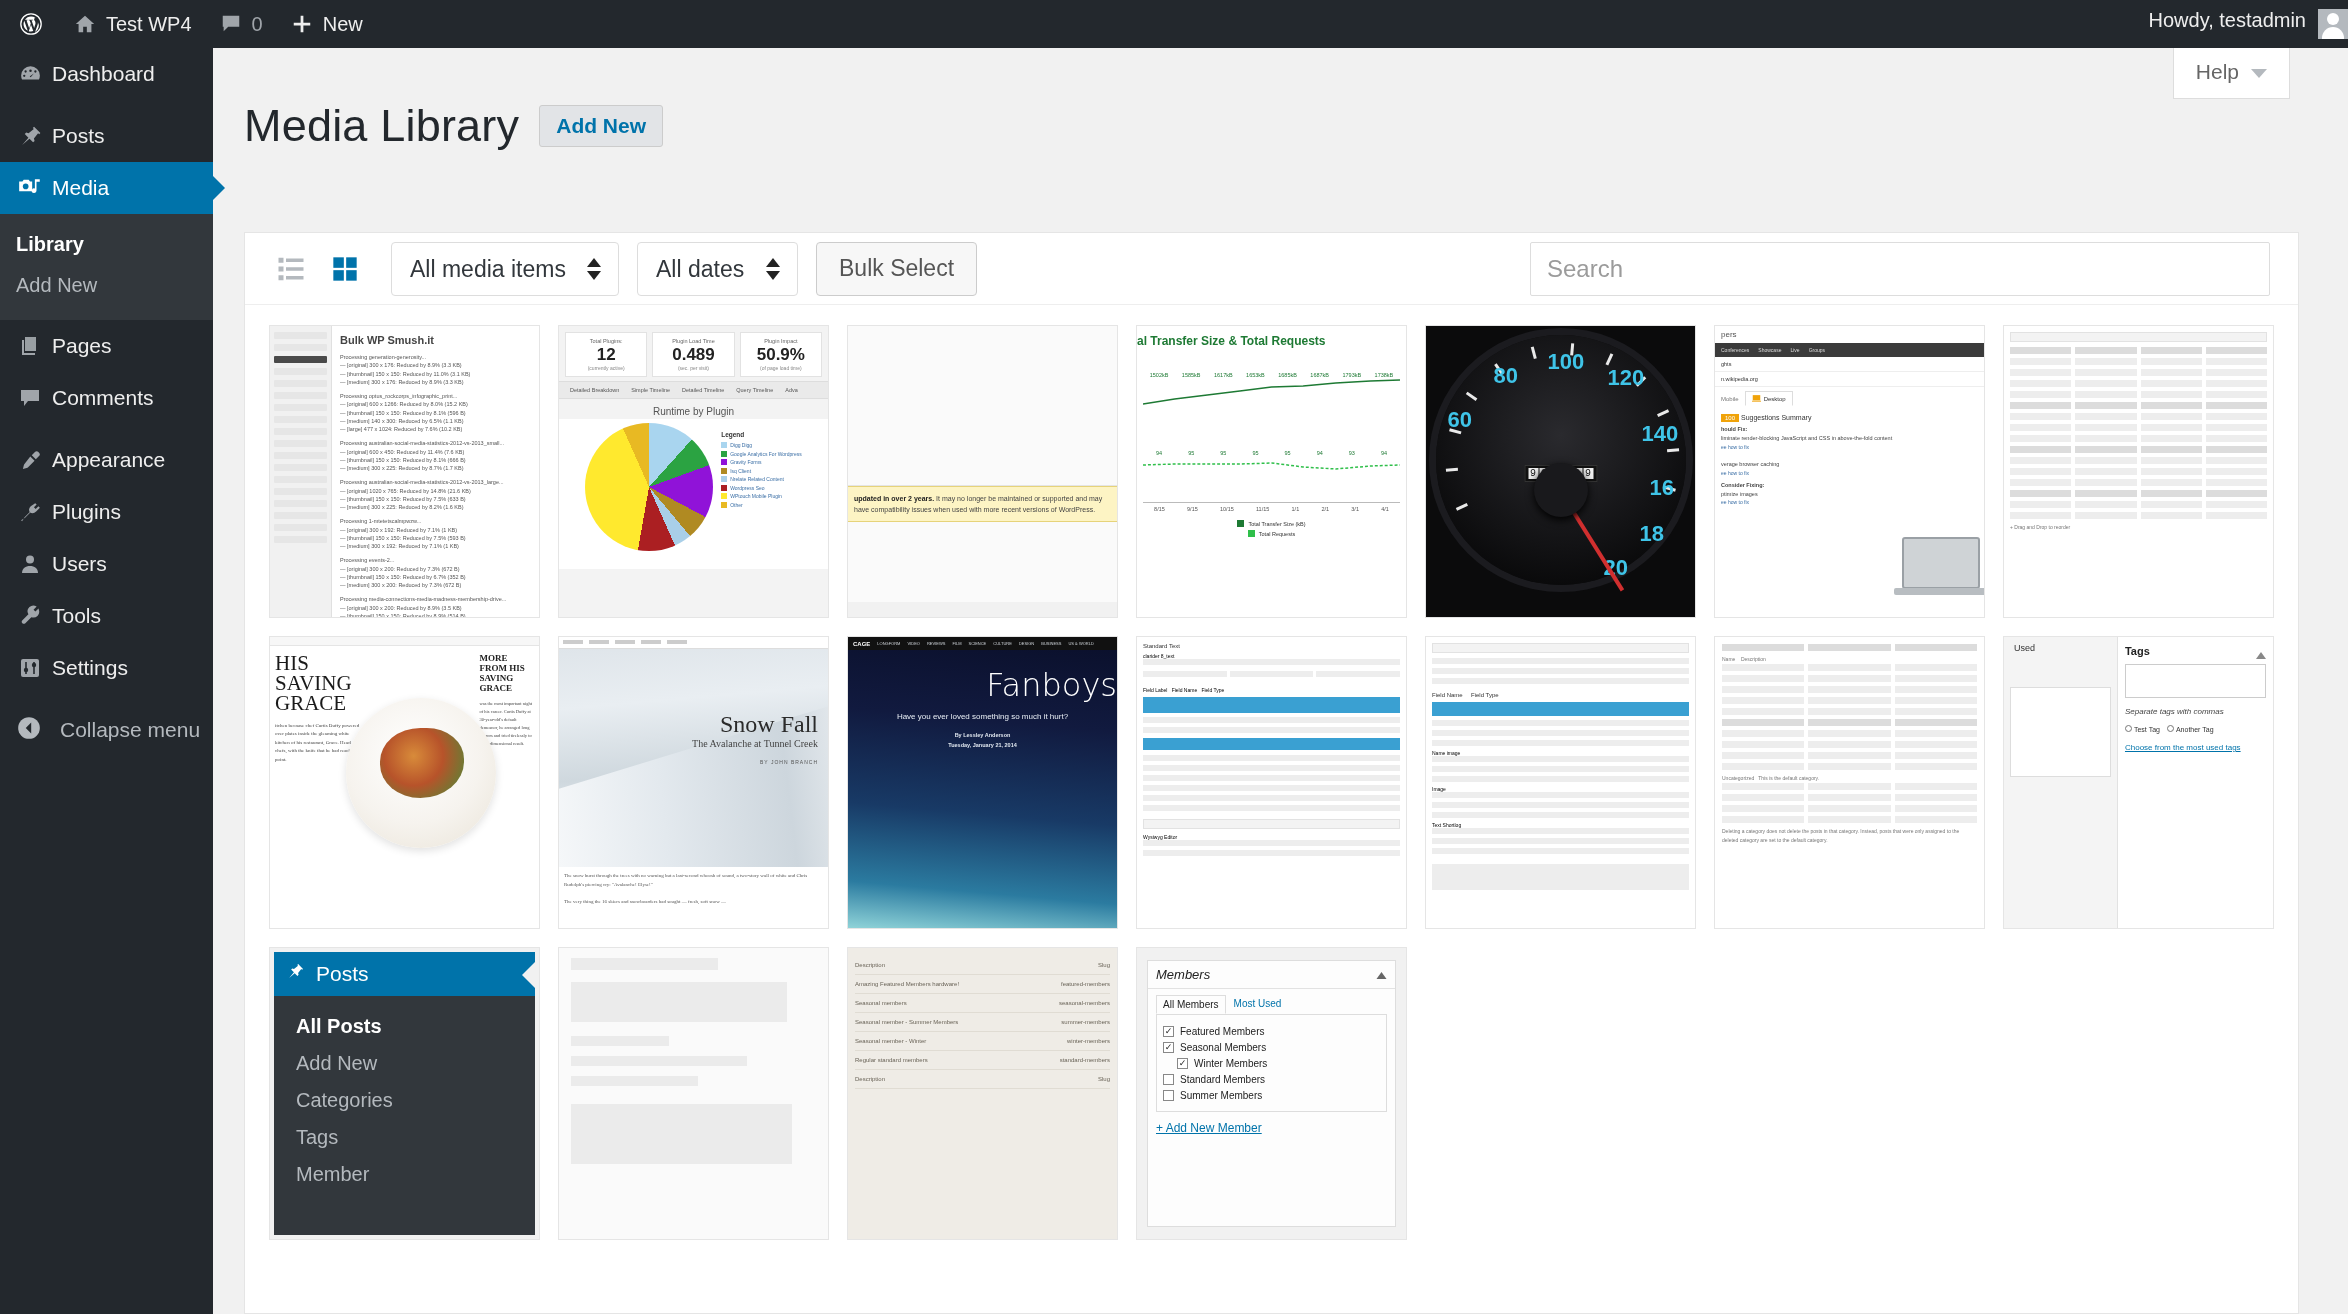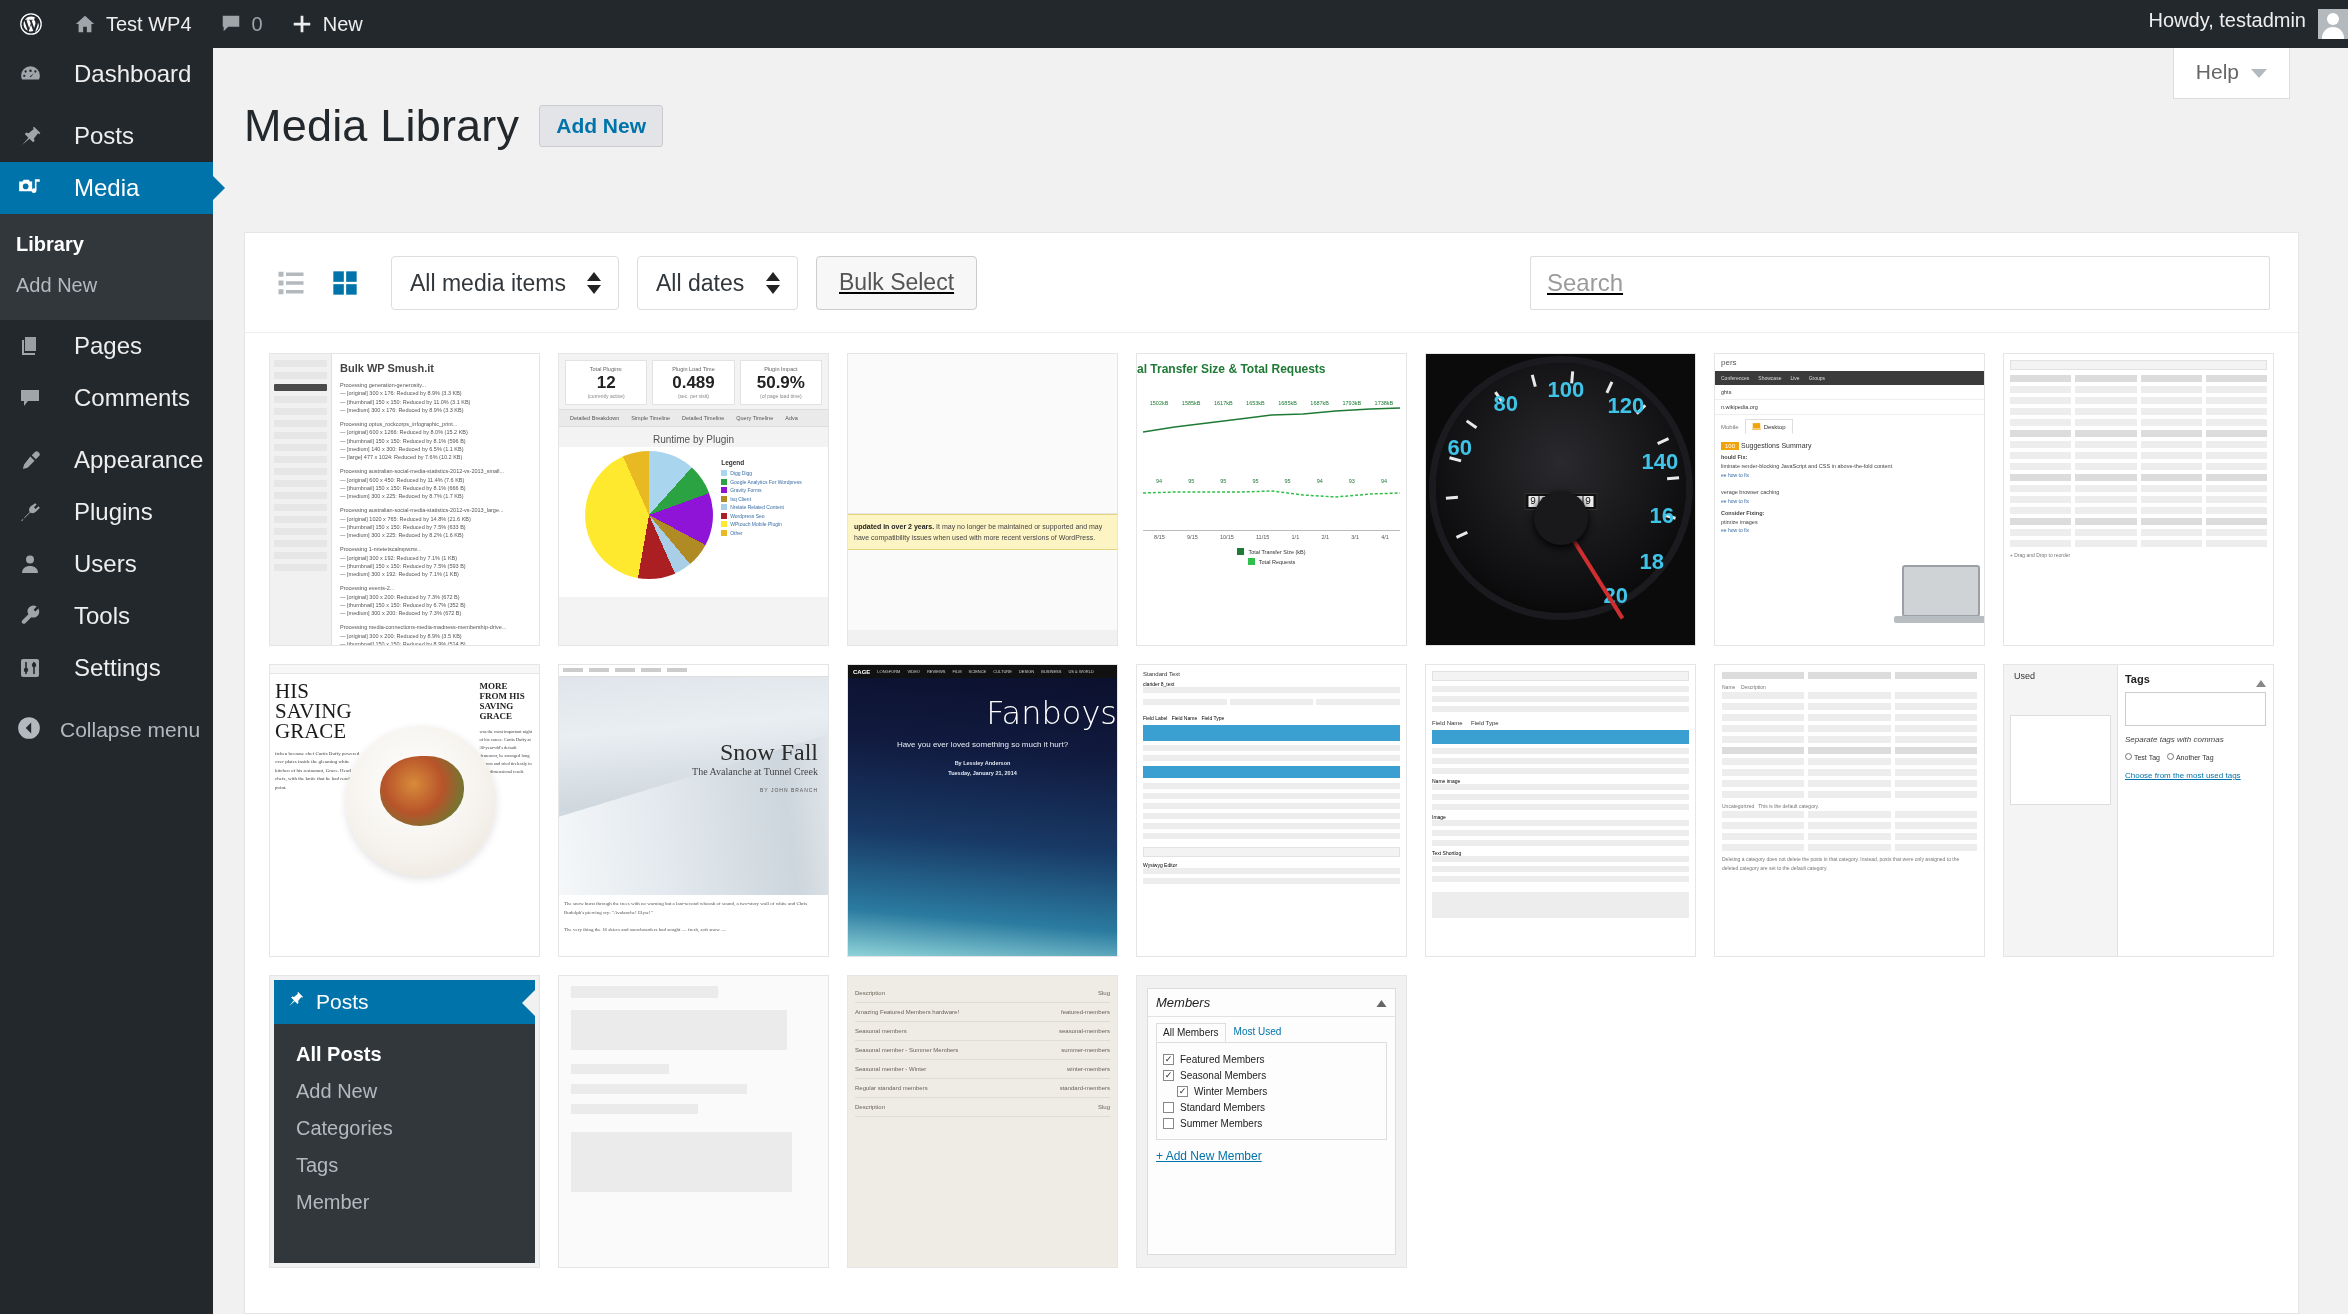--- a/index.html
+++ b/index.html
@@ -38,22 +38,22 @@
     border-radius: 11px 11px 0 0; background: #fff;
   }
   .comment-count { color: #a0a5aa; }
 
   
   #sidebar {
     position: absolute; top: 48px; left: 0; width: 213px; height: 1266px;
     background: #23282d; z-index: 40;
   }
   .menu-item {
-    position: relative; display: flex; align-items: center; gap: 30px;
-    height: 52px; padding-left: 16px; color: #eee; font-size: 24px;
+    position: relative; display: flex; align-items: center; gap: 8px;
+    height: 52px; padding-left: 16px; color: #eee; font-size: 21px;
   }
   .menu-item .mi-ico { width: 28px; display: flex; justify-content: center; color: #a0a5aa; }
   .menu-item.current { background: #0073aa; color: #fff; }
   .menu-item.current .mi-ico { color: #fff; }
   .menu-item.current::after {
     content: ""; position: absolute; right: -12px; top: 12px;
     border: 14px solid transparent; border-left-color: #0073aa; border-right: 0;
     width: 0; height: 0;
   }
   .submenu { background: #32373c; padding: 10px 0 14px 0; }
@@ -90,23 +90,22 @@
     color: #0073aa; font-size: 21px; padding: 8px 16px; font-weight: 600;
   }
 
   
   #media-panel {
     position: absolute; top: 184px; left: 31px;
     width: 2055px; height: 1082px;
     background: #fff; border: 1px solid #e5e5e5;
   }
   #toolbar {
-    height: 100px; display: flex; align-items: center; padding: 0 28px;
+    height: 72px; display: flex; align-items: center; padding: 0 28px;
     border-bottom: 1px solid #eee;
-    text-decoration: underline;
   }
   #view-switch { display: flex; align-items: center; gap: 18px; margin-right: 28px; }
   .vs-btn { width: 36px; height: 36px; display: flex; align-items: center; justify-content: center; }
   .sel-wrap { position: relative; margin-right: 18px; }
   .sel-box {
     appearance: none; -webkit-appearance: none;
     background: #fff; border: 1px solid #ddd; border-radius: 4px;
     font-size: 23px; color: #32373c; height: 54px;
     padding: 0 52px 0 18px; font-family: inherit;
   }

